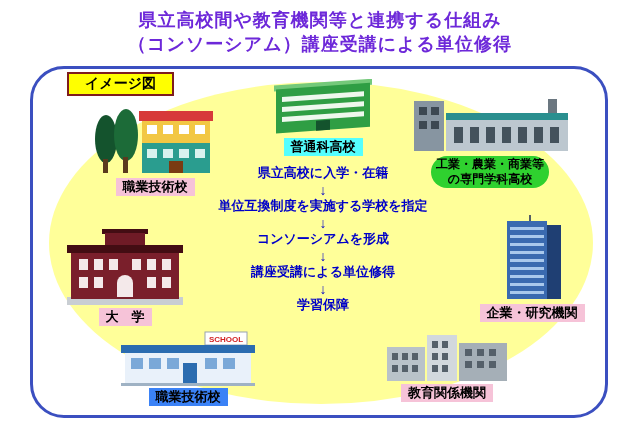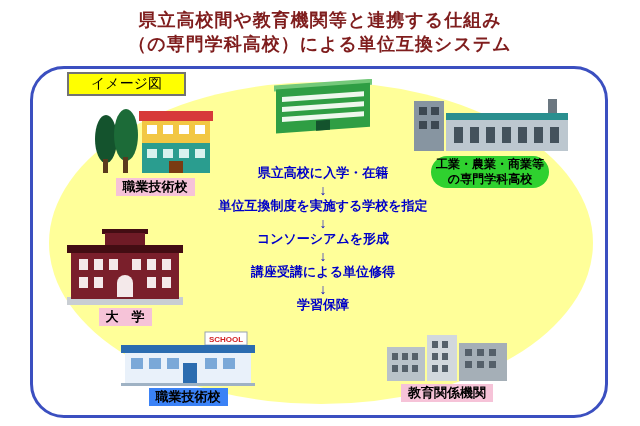--- a/index.html
+++ b/index.html
@@ -3,33 +3,33 @@
 <meta charset="utf-8">
 <style>
   * { margin:0; padding:0; box-sizing:border-box; }
   html,body { background:#fff; }
   .page {
     position:relative; width:640px; height:426px; background:#fff;
     font-family:"Liberation Sans","DejaVu Sans",sans-serif; overflow:hidden;
   }
   .title {
     position:absolute; top:8px; left:0; width:100%; text-align:center;
-    font-size:18px; font-weight:bold; color:#7f1d1d; line-height:1.35; letter-spacing:1px;
+    font-size:18px; font-weight:bold; color:#6d28d9; line-height:1.35; letter-spacing:1px;
   }
   .board {
     position:absolute; left:30px; top:66px; width:578px; height:352px;
     border:3px solid #3b4fc0; border-radius:34px; background:#fff;
   }
   .ellipse {
     position:absolute; left:16px; top:13px; width:544px; height:322px;
     background:#ffff99; border-radius:50%;
   }
   .image-label {
-    position:absolute; left:34px; top:3px; background:#ffff00; border:2px solid #737373;
-    font-size:14px; font-weight:normal; padding:1px 22px; color:#000;
+    position:absolute; left:34px; top:3px; background:#ffff00; border:2px solid #7f1d1d;
+    font-size:14px; font-weight:bold; padding:1px 16px; color:#000;
   }
   .node { position:absolute; display:flex; flex-direction:column; align-items:center; gap:1px; }
   .tag {
     font-size:13px; font-weight:bold; color:#000; padding:1px 7px;
     white-space:nowrap; line-height:1.25;
   }
   .tag.two { font-size:12px; text-align:center; padding:1px 5px;border-radius:16px; }
   .pink{background:#f6c3d8} .cyan{background:#55ffff} .green{background:#2fd12f} .yellow{background:#3b82f6}
   .n-futsuka{left:208px; top:10px; width:164px}
   .n-sogo{left:44px; top:34px; width:156px}
@@ -45,38 +45,39 @@
   .flow .step { line-height:1.3; }
   .flow .arrow { font-size:14px; line-height:1.15; }
 </style>
 </head>
 <body>
 
 <div class="page">
 
   <div class="title">
     <div>県立高校間や教育機関等と連携する仕組み</div>
-    <div>（の専門学科高校）による単位互換システム</div>
+    <div>（コンソーシアム）講座受講による単位修得</div>
   </div>
 
   <div class="board">
     <div class="ellipse"></div>
     <div class="image-label">イメージ図</div>
 
     <div class="node n-futsuka">
       <svg width="110" height="58" viewBox="0 0 110 58">
         <g transform="translate(0,7) skewY(-4)">
           <rect x="6" y="0" width="98" height="6" fill="#74c97a"></rect>
           <rect x="8" y="4" width="94" height="44" fill="#2f9e44"></rect>
           <rect x="14" y="12" width="82" height="5" fill="#eef8ee"></rect>
           <rect x="14" y="22" width="82" height="5" fill="#eef8ee"></rect>
           <rect x="14" y="32" width="82" height="5" fill="#eef8ee"></rect>
           <rect x="48" y="38" width="14" height="10" fill="#14532d"></rect>
         </g>
       </svg>
+      <div class="tag cyan">普通科高校</div>
     </div>
 
     <div class="node n-sogo">
       <svg width="125" height="74" viewBox="0 0 125 74">
         <ellipse cx="13" cy="36" rx="11" ry="24" fill="#14532d"></ellipse>
         <rect x="10" y="56" width="5" height="14" fill="#5b3a1e"></rect>
         <ellipse cx="33" cy="32" rx="12" ry="26" fill="#1c6b38"></ellipse>
         <rect x="30" y="54" width="5" height="16" fill="#5b3a1e"></rect>
         <rect x="46" y="8" width="74" height="10" fill="#d73a3a"></rect>
         <rect x="49" y="18" width="68" height="22" fill="#f2c744"></rect>
@@ -133,20 +134,37 @@
         <rect x="97" y="30" width="9" height="11" fill="#f4e9ea"></rect>
         <rect x="14" y="48" width="9" height="11" fill="#f4e9ea"></rect>
         <rect x="29" y="48" width="9" height="11" fill="#f4e9ea"></rect>
         <rect x="82" y="48" width="9" height="11" fill="#f4e9ea"></rect>
         <rect x="97" y="48" width="9" height="11" fill="#f4e9ea"></rect>
         <path d="M52 68 v-14 a8 8 0 0 1 16 0 v14 z" fill="#f4e9ea"></path>
       </svg>
       <div class="tag pink">大　学</div>
     </div>
 
+    <div class="node n-kigyo">
+      <svg width="78" height="88" viewBox="0 0 78 88">
+        <rect x="36" y="0" width="2" height="8" fill="#555f66"></rect>
+        <rect x="14" y="6" width="40" height="78" fill="#3a6ab0"></rect>
+        <rect x="54" y="10" width="14" height="74" fill="#1f3f73"></rect>
+        <rect x="17" y="12" width="34" height="3" fill="#a9c8ec"></rect>
+        <rect x="17" y="20" width="34" height="3" fill="#a9c8ec"></rect>
+        <rect x="17" y="28" width="34" height="3" fill="#a9c8ec"></rect>
+        <rect x="17" y="36" width="34" height="3" fill="#a9c8ec"></rect>
+        <rect x="17" y="44" width="34" height="3" fill="#a9c8ec"></rect>
+        <rect x="17" y="52" width="34" height="3" fill="#a9c8ec"></rect>
+        <rect x="17" y="60" width="34" height="3" fill="#a9c8ec"></rect>
+        <rect x="17" y="68" width="34" height="3" fill="#a9c8ec"></rect>
+        <rect x="17" y="76" width="34" height="3" fill="#a9c8ec"></rect>
+      </svg>
+      <div class="tag pink">企業・研究機関</div>
+    </div>
 
     <div class="node n-shokugyo">
       <svg width="142" height="56" viewBox="0 0 142 56">
         <rect x="88" y="1" width="42" height="13" fill="#ffffff" stroke="#98a4b0"></rect>
         <text x="109" y="11" text-anchor="middle" font-size="8" font-weight="bold" fill="#d22222">SCHOOL</text>
         <rect x="4" y="14" width="134" height="8" fill="#2b6cb0"></rect>
         <rect x="8" y="22" width="126" height="30" fill="#e9f1fa"></rect>
         <rect x="14" y="27" width="12" height="11" fill="#7aa8d8"></rect>
         <rect x="32" y="27" width="12" height="11" fill="#7aa8d8"></rect>
         <rect x="50" y="27" width="12" height="11" fill="#7aa8d8"></rect>

